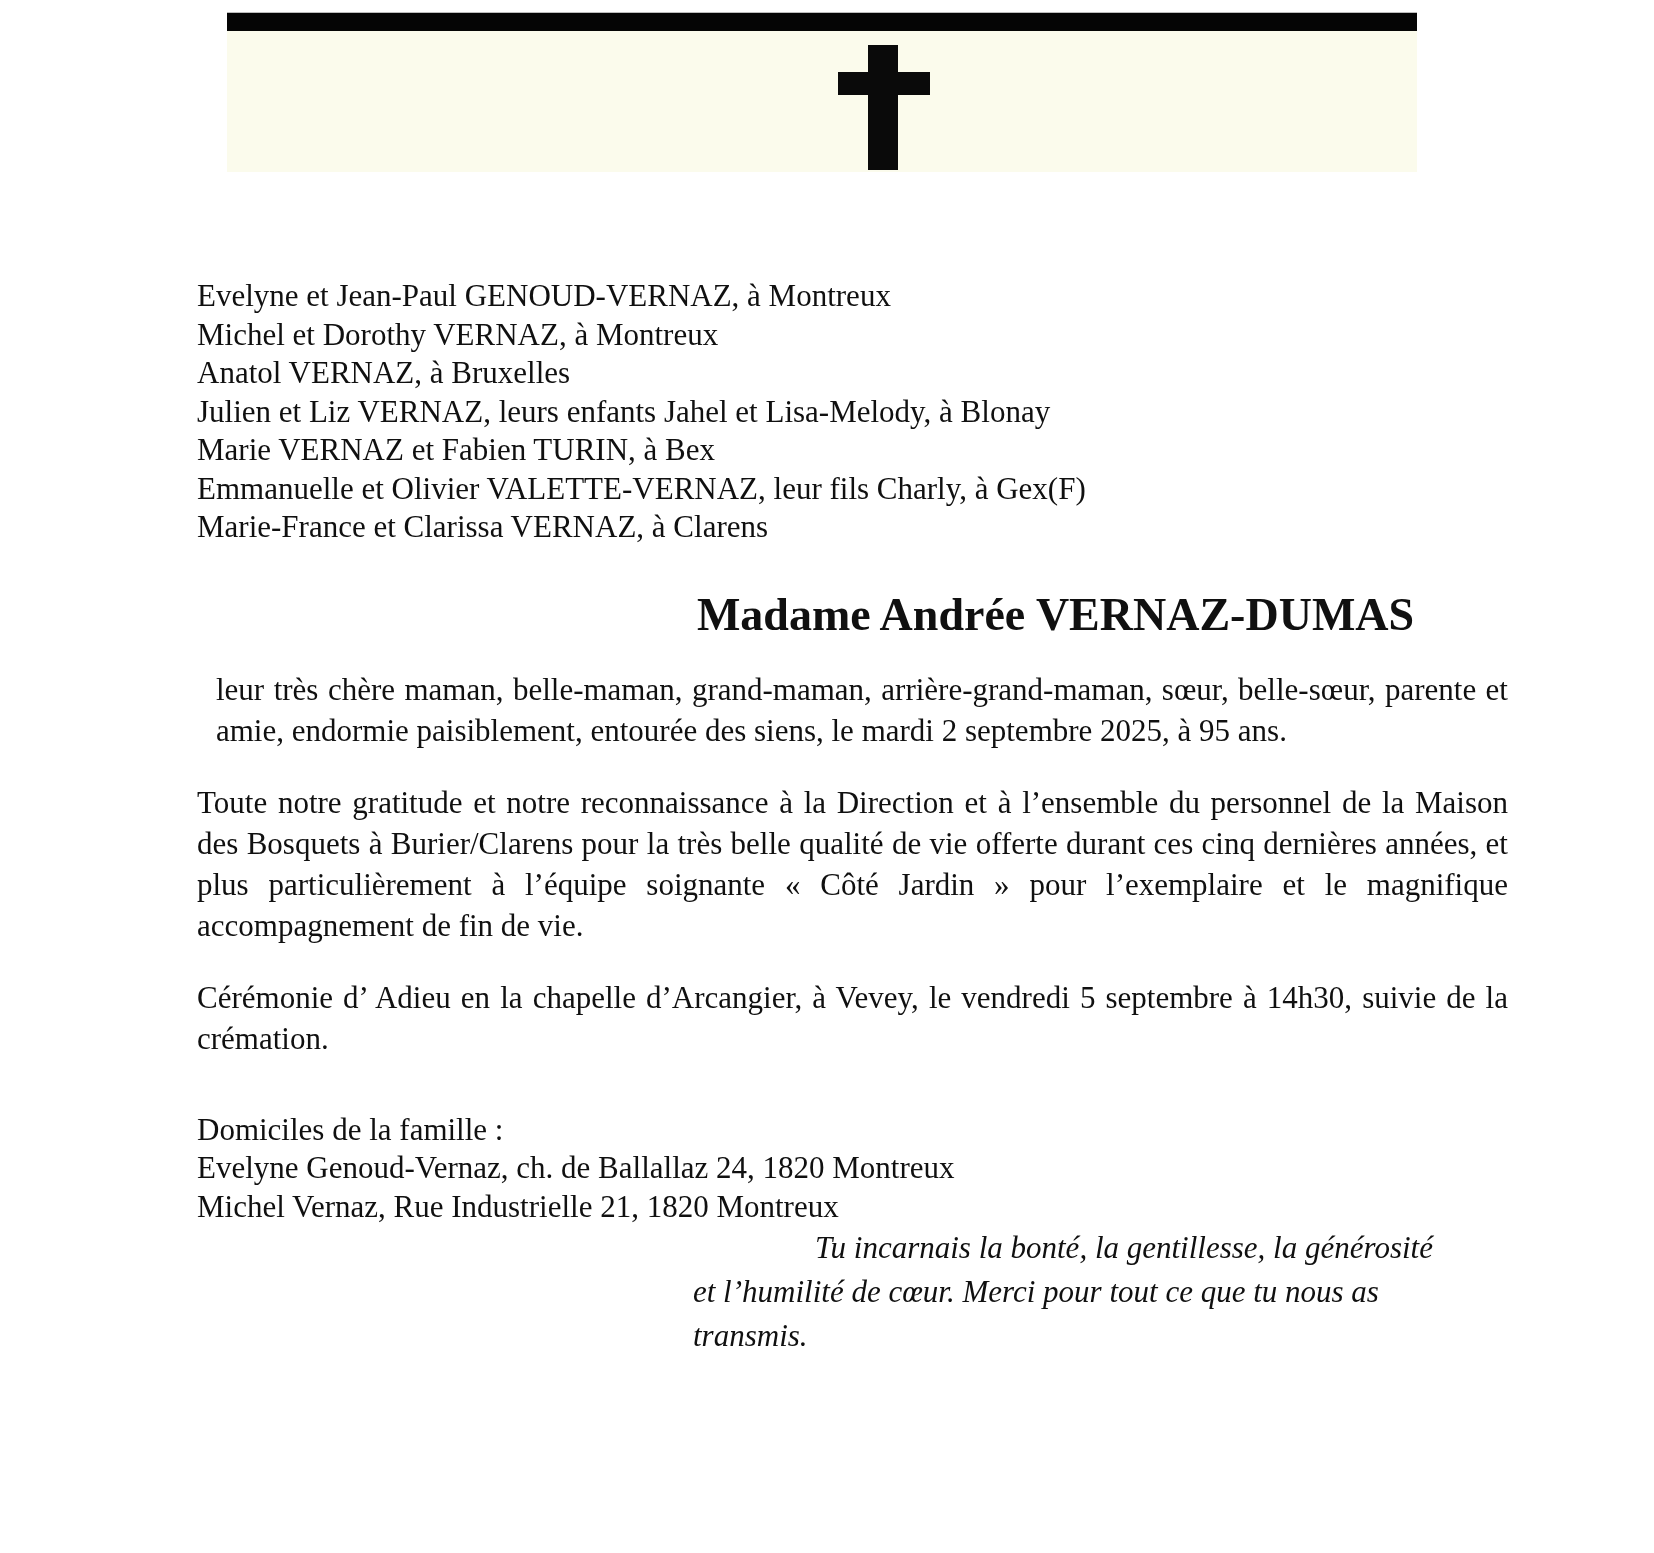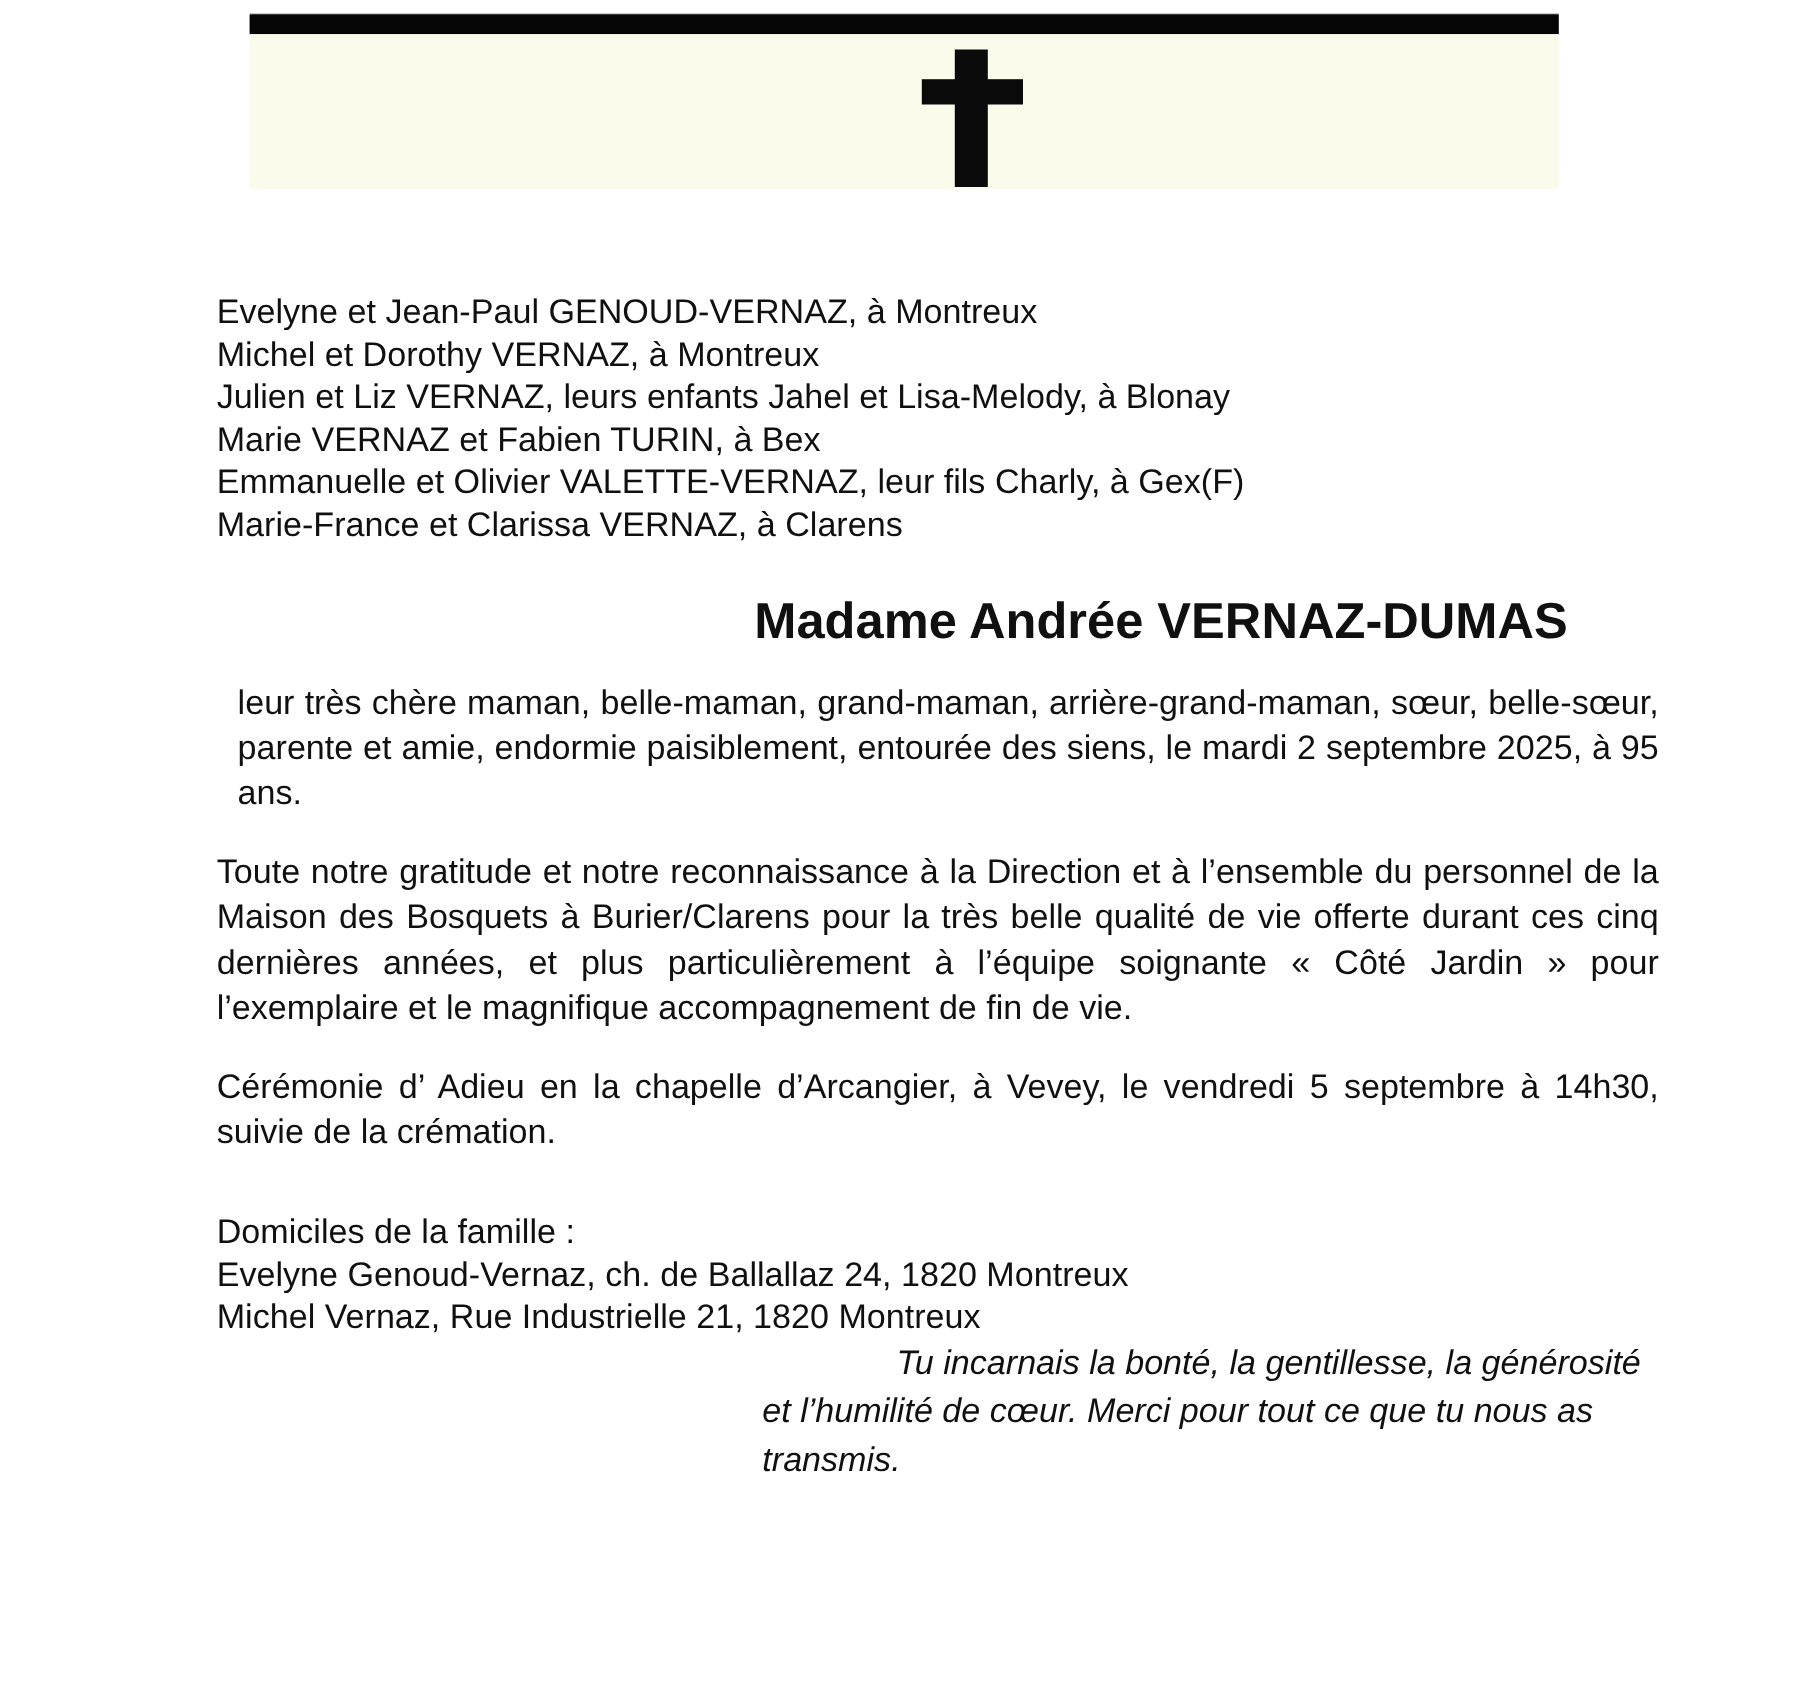--- a/index.html
+++ b/index.html
@@ -54,22 +54,23 @@
     left: 0;
     top: 27px;
     width: 92px;
     height: 23px;
     background: #0a0a0a;
   }
   
   .content {
     position: absolute;
     left: 197px;
-    top: 2px;
+    top: 14px;
     width: 1311px;
+    font-family: Liberation Serif, serif;
   }
   .names {
     margin-top: 263px;
     font-size: 31px;
     line-height: 38.5px;
     text-align: left;
   }
   .deceased-title {
     margin-top: 40px;
     margin-left: 406px;
@@ -111,20 +112,21 @@
       <div class="h"></div>
     </div>
   </div>
 </div>
 
 <div class="content">
 
   <div class="names">
     <div>Evelyne et Jean-Paul GENOUD-VERNAZ, à Montreux</div>
     <div>Michel et Dorothy VERNAZ, à Montreux</div>
+    <div>Anatol VERNAZ, à Bruxelles</div>
     <div>Julien et Liz VERNAZ, leurs enfants Jahel et Lisa-Melody, à Blonay</div>
     <div>Marie VERNAZ et Fabien TURIN, à Bex</div>
     <div>Emmanuelle et Olivier VALETTE-VERNAZ, leur fils Charly, à Gex(F)</div>
     <div>Marie-France et Clarissa VERNAZ, à Clarens</div>
   </div>
 
   <div class="deceased-title">Madame Andrée VERNAZ-DUMAS</div>
 
   <p class="para para-tribute">leur très chère maman, belle-maman, grand-maman, arrière-grand-maman, sœur, belle-sœur, parente et amie, endormie paisiblement, entourée des siens, le mardi 2 septembre 2025, à 95 ans.</p>
 

